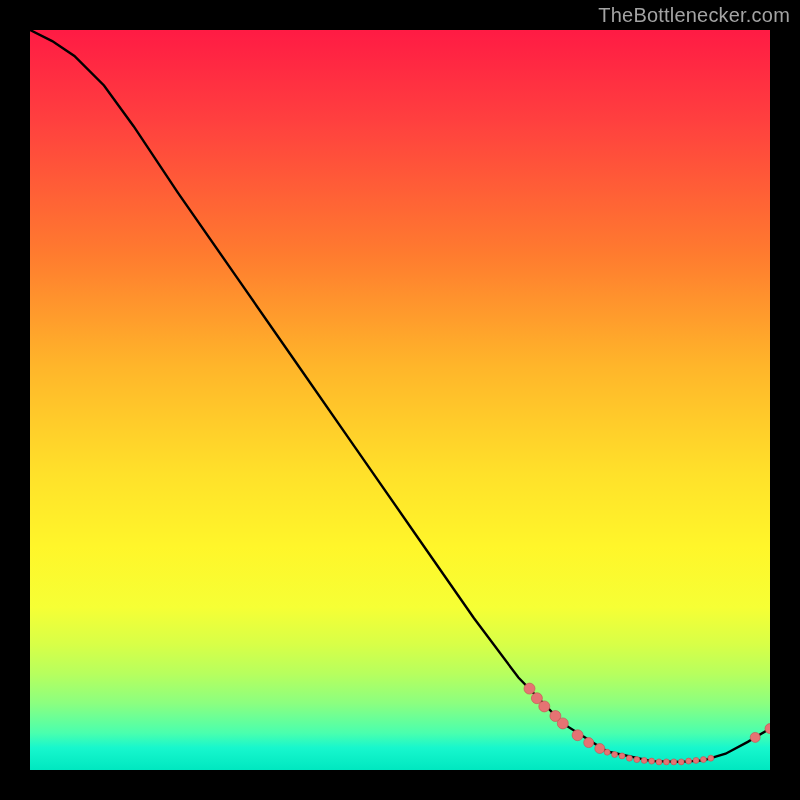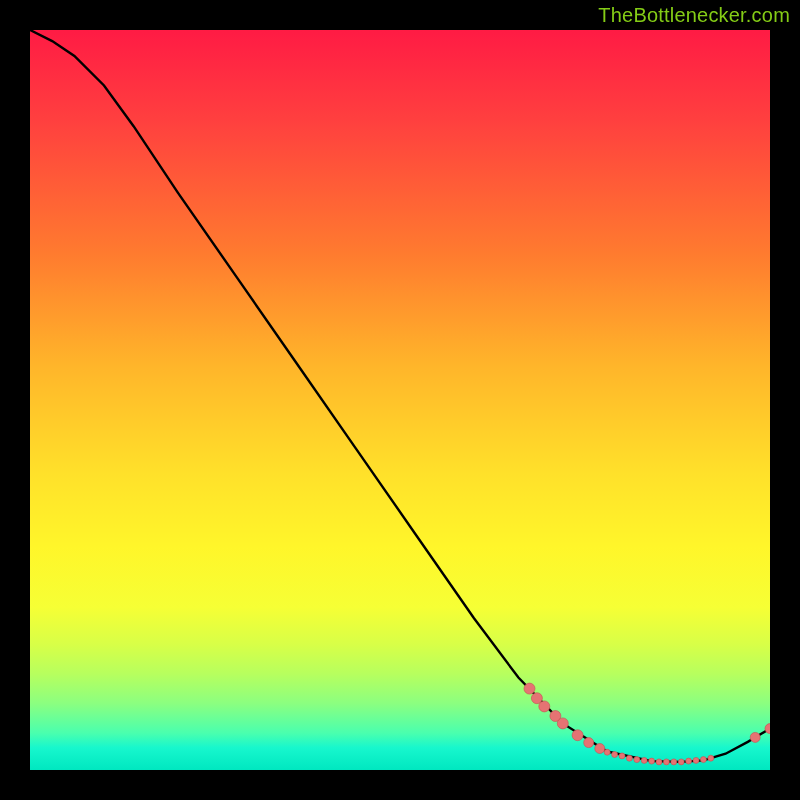--- a/index.html
+++ b/index.html
@@ -14,21 +14,21 @@
   .frame {
     position: relative;
     width: 800px;
     height: 800px;
     background: #000;
   }
   .watermark {
     position: absolute;
     top: 4px;
     right: 10px;
-    color: #84cc16;
+    color: #a3a3a3;
     font-size: 20px;
     letter-spacing: 0.2px;
     z-index: 10;
     user-select: none;
   }
   .plot-outer {
     position: absolute;
     left: 30px;
     top: 30px;
     width: 740px;

